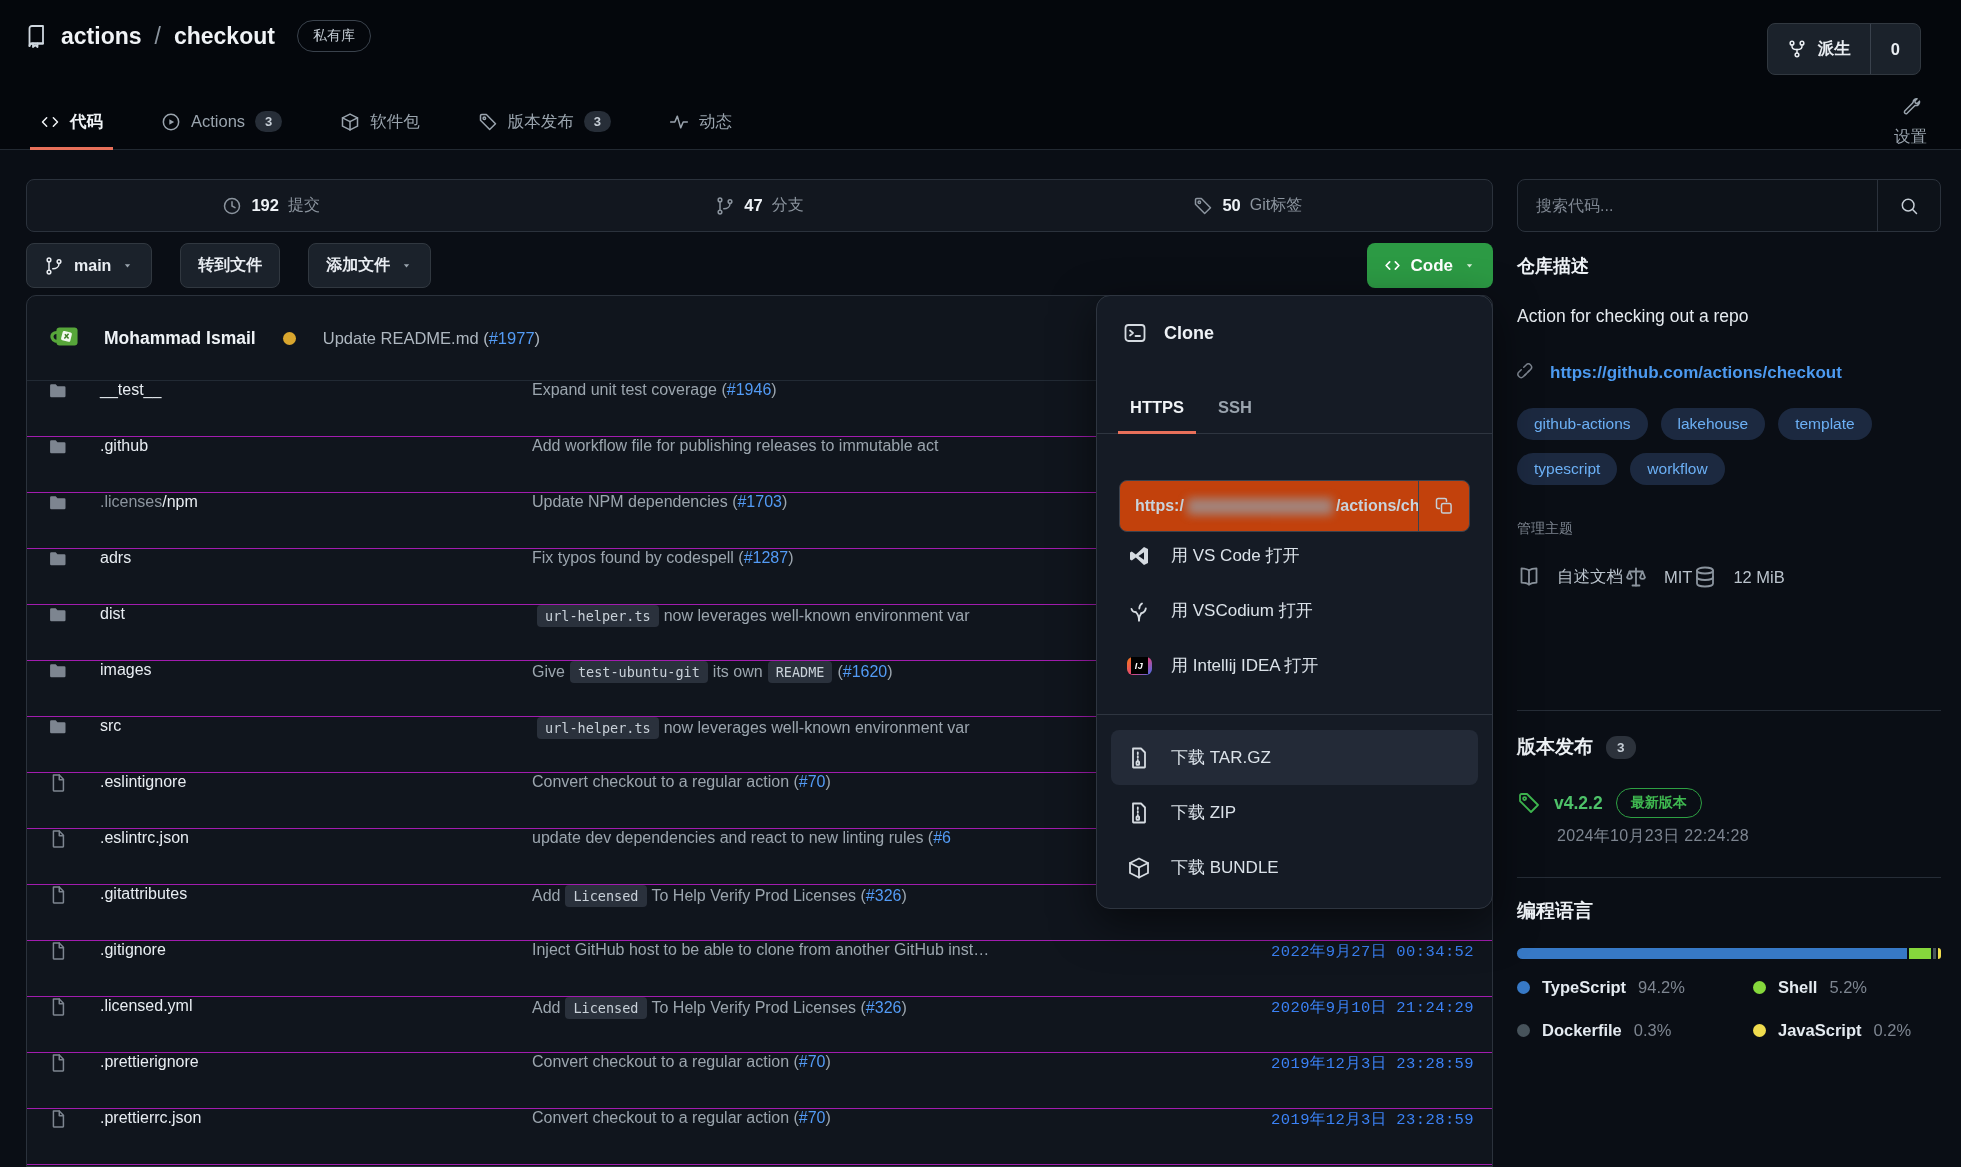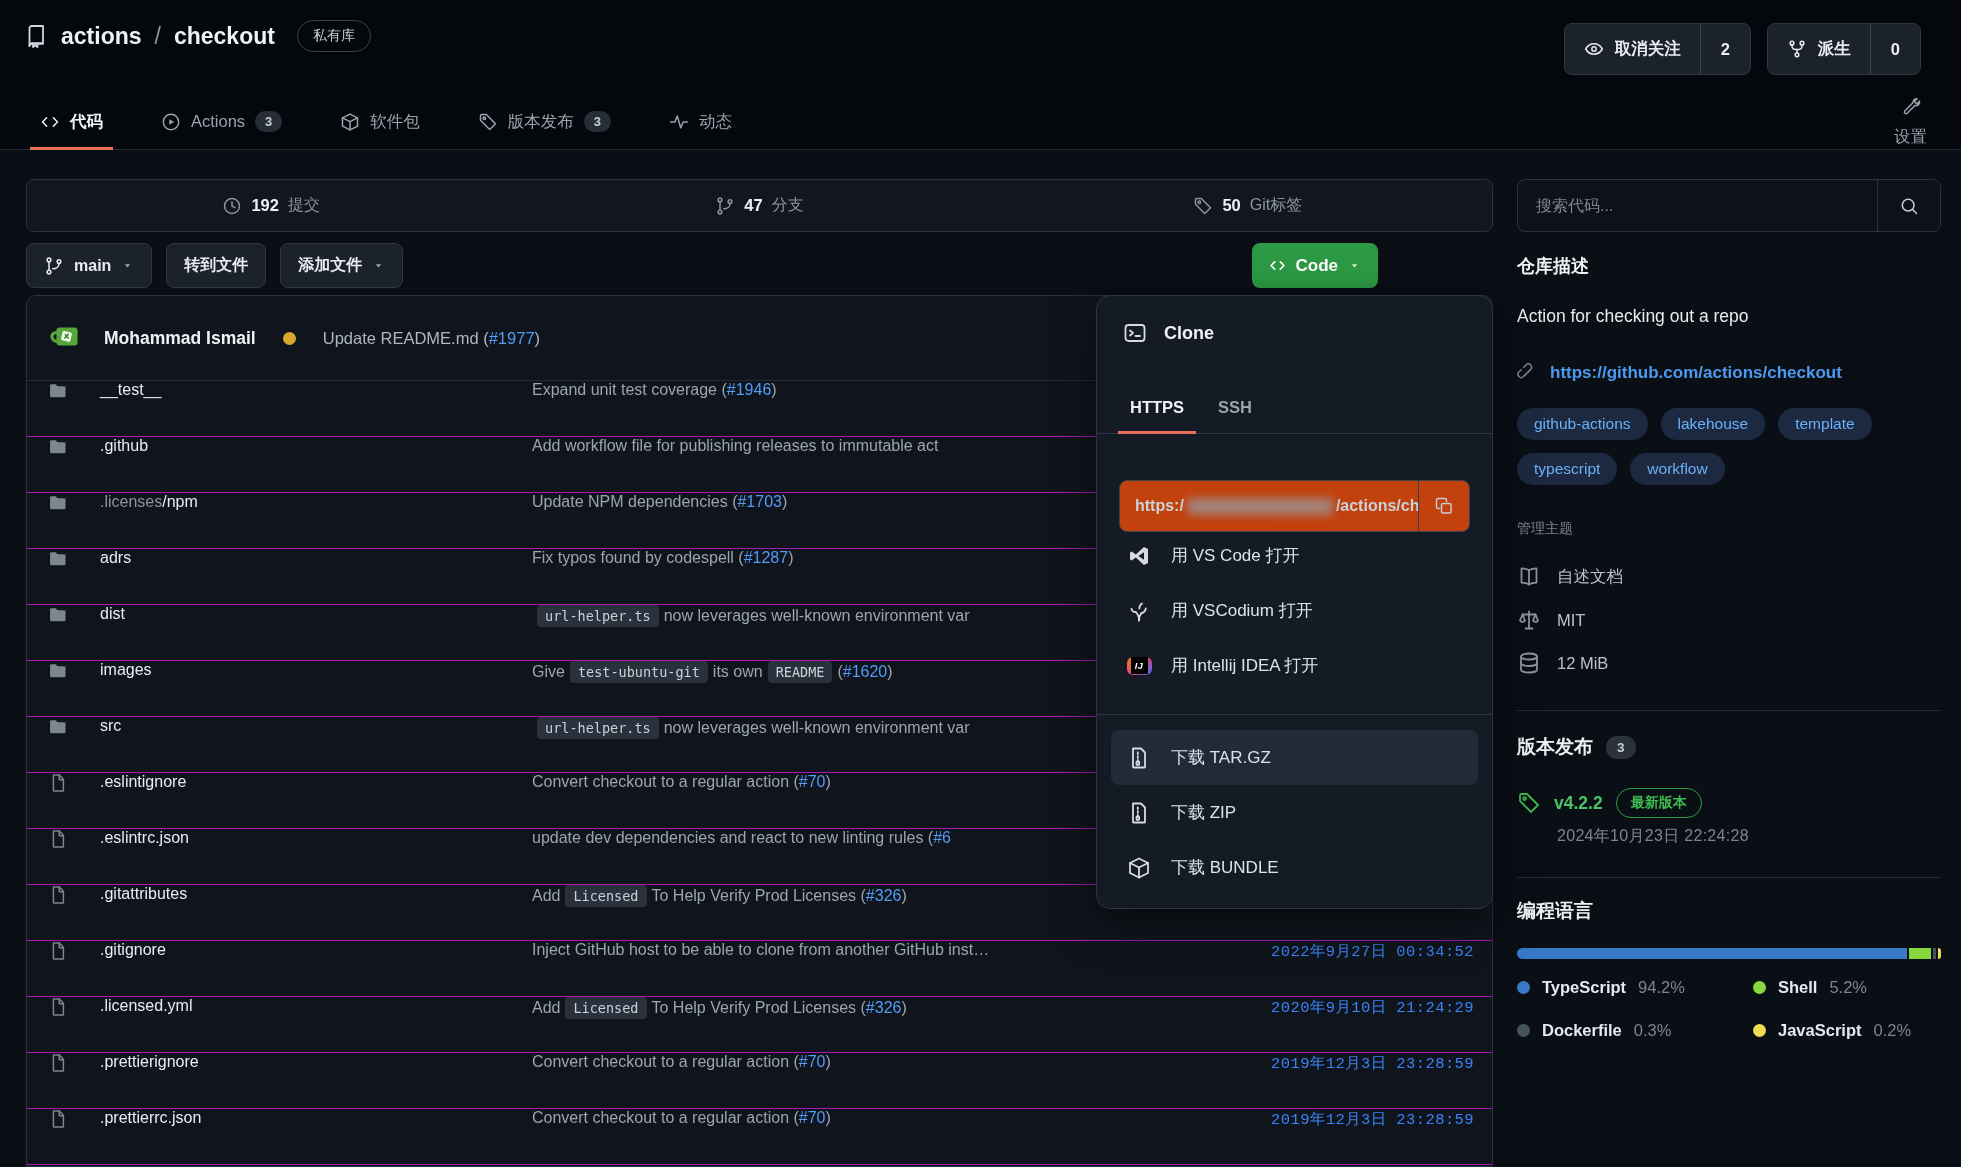--- a/index.html
+++ b/index.html
@@ -35,21 +35,21 @@
   
   .stats{position:absolute;left:26px;top:179px;width:1467px;height:53px;background:#12171f;border:1px solid #2b323c;border-radius:8px;display:flex;box-sizing:border-box;}
   .stat{flex:1;display:flex;align-items:center;justify-content:center;gap:9px;color:#8b949e;font-size:16px;cursor:pointer;}
   .stat b{color:#eef2f6;font-size:16.5px;}
   .search-box{position:absolute;left:1517px;top:179px;width:424px;height:53px;background:#0d1219;border:1px solid #2b323c;border-radius:8px;display:flex;overflow:hidden;box-sizing:border-box;}
   .search-box input{flex:1;background:transparent;border:0;outline:0;padding:0 18px;font-size:16px;color:#dfe5ec;font-family:inherit;}
   .search-box input::placeholder{color:#7d8590;}
   .search-btn{width:62px;border-left:1px solid #2b323c;display:flex;align-items:center;justify-content:center;color:#c6ced6;cursor:pointer;background:transparent;}
 
   
-  .toolbar{position:absolute;left:26px;top:243px;width:1352px;height:45px;display:flex;gap:14px;align-items:center;}
+  .toolbar{position:absolute;left:26px;top:243px;width:1467px;height:45px;display:flex;gap:28px;align-items:center;}
   .tbtn{display:flex;align-items:center;gap:10px;height:45px;padding:0 17px;background:#1b222b;border:1px solid #313840;border-radius:8px;font-size:16px;font-weight:700;color:#e9edf2;box-sizing:border-box;cursor:pointer;}
   .tbtn .caret,.code-btn .caret{color:#9aa4ae;}
   .code-btn{margin-left:auto;display:flex;align-items:center;gap:10px;height:45px;padding:0 17px;background:#2c9a44;border-radius:8px;font-size:17px;font-weight:700;color:#fff;cursor:pointer;}
   .code-btn .caret{color:#d8efd9;}
 
   
   .file-panel{position:absolute;left:26px;top:295px;width:1467px;height:872px;background:#10151d;border:1px solid #2b323c;border-radius:10px 10px 0 0;box-sizing:border-box;overflow:hidden;}
   .commit-head{height:84px;display:flex;align-items:center;padding:0 21px;border-bottom:1px solid #222a34;}
   .avatar{width:38px;height:38px;border-radius:6px;flex:none;}
   .author{margin-left:18px;font-size:17.5px;font-weight:700;color:#eef2f6;}
@@ -88,21 +88,21 @@
   
   .sb{position:absolute;left:1517px;width:424px;}
   .sb-title{font-size:18px;font-weight:700;color:#eef2f6;}
   .sb-desc-title{top:254px;}
   .sb-desc{top:306px;font-size:17.5px;color:#e6ebf0;}
   .sb-link{top:363px;display:flex;align-items:center;gap:13px;color:#7d8590;}
   .sb-link a{font-size:17px;font-weight:700;color:#4c9af0;}
   .topic-list{top:408px;display:flex;flex-wrap:wrap;gap:13px;}
   .topic-pill{background:#1c2940;color:#6cb0f5;font-size:15.5px;padding:7px 17px;border-radius:18px;cursor:pointer;}
   .manage{top:520px;font-size:14px;color:#7d8590;cursor:pointer;}
-  .meta-list{top:560px;display:flex;flex-direction:column;gap:9px;text-align:center;}
+  .meta-list{top:560px;display:flex;flex-direction:row;gap:1px;text-align:center;}
   .meta-row{display:flex;align-items:center;gap:16px;height:34px;color:#bac3cc;font-size:16.5px;}
   .meta-row .ic{color:#8b949e;}
   .sb-div{height:1px;background:#262d37;}
   .div1{top:710px;}
   .div2{top:877px;}
   .rel-title{top:734px;display:flex;align-items:center;gap:13px;font-size:19px;}
   .cnt-badge{background:#2c323b;color:#c6ced6;font-size:13.5px;font-weight:600;border-radius:11px;padding:4px 11px;}
   .release{top:788px;display:flex;align-items:center;gap:13px;}
   .release .ic{color:#3fb950;}
   .rel-tag{font-size:17.5px;font-weight:700;color:#4ec269;}
@@ -252,31 +252,20 @@
     <a class="repo-owner">actions</a>
     <span class="repo-sep">/</span>
     <a class="repo-name">checkout</a>
     <span class="vis-badge">私有库</span>
   </div>
   <div class="hdr-actions">
     <div class="hbtn">
       <span class="seg">
         <span>
             <svg class="ic">
-              <use href="#i-eye"></use>
-            </svg>
-          </span>
-        <span>取消关注</span>
-      </span>
-      <span class="cnt">2</span>
-    </div>
-    <div class="hbtn">
-      <span class="seg">
-        <span>
-            <svg class="ic">
               <use href="#i-fork"></use>
             </svg>
           </span>
         <span>派生</span>
       </span>
       <span class="cnt">0</span>
     </div>
   </div>
   <div class="tabs">
     <div class="tab active">

